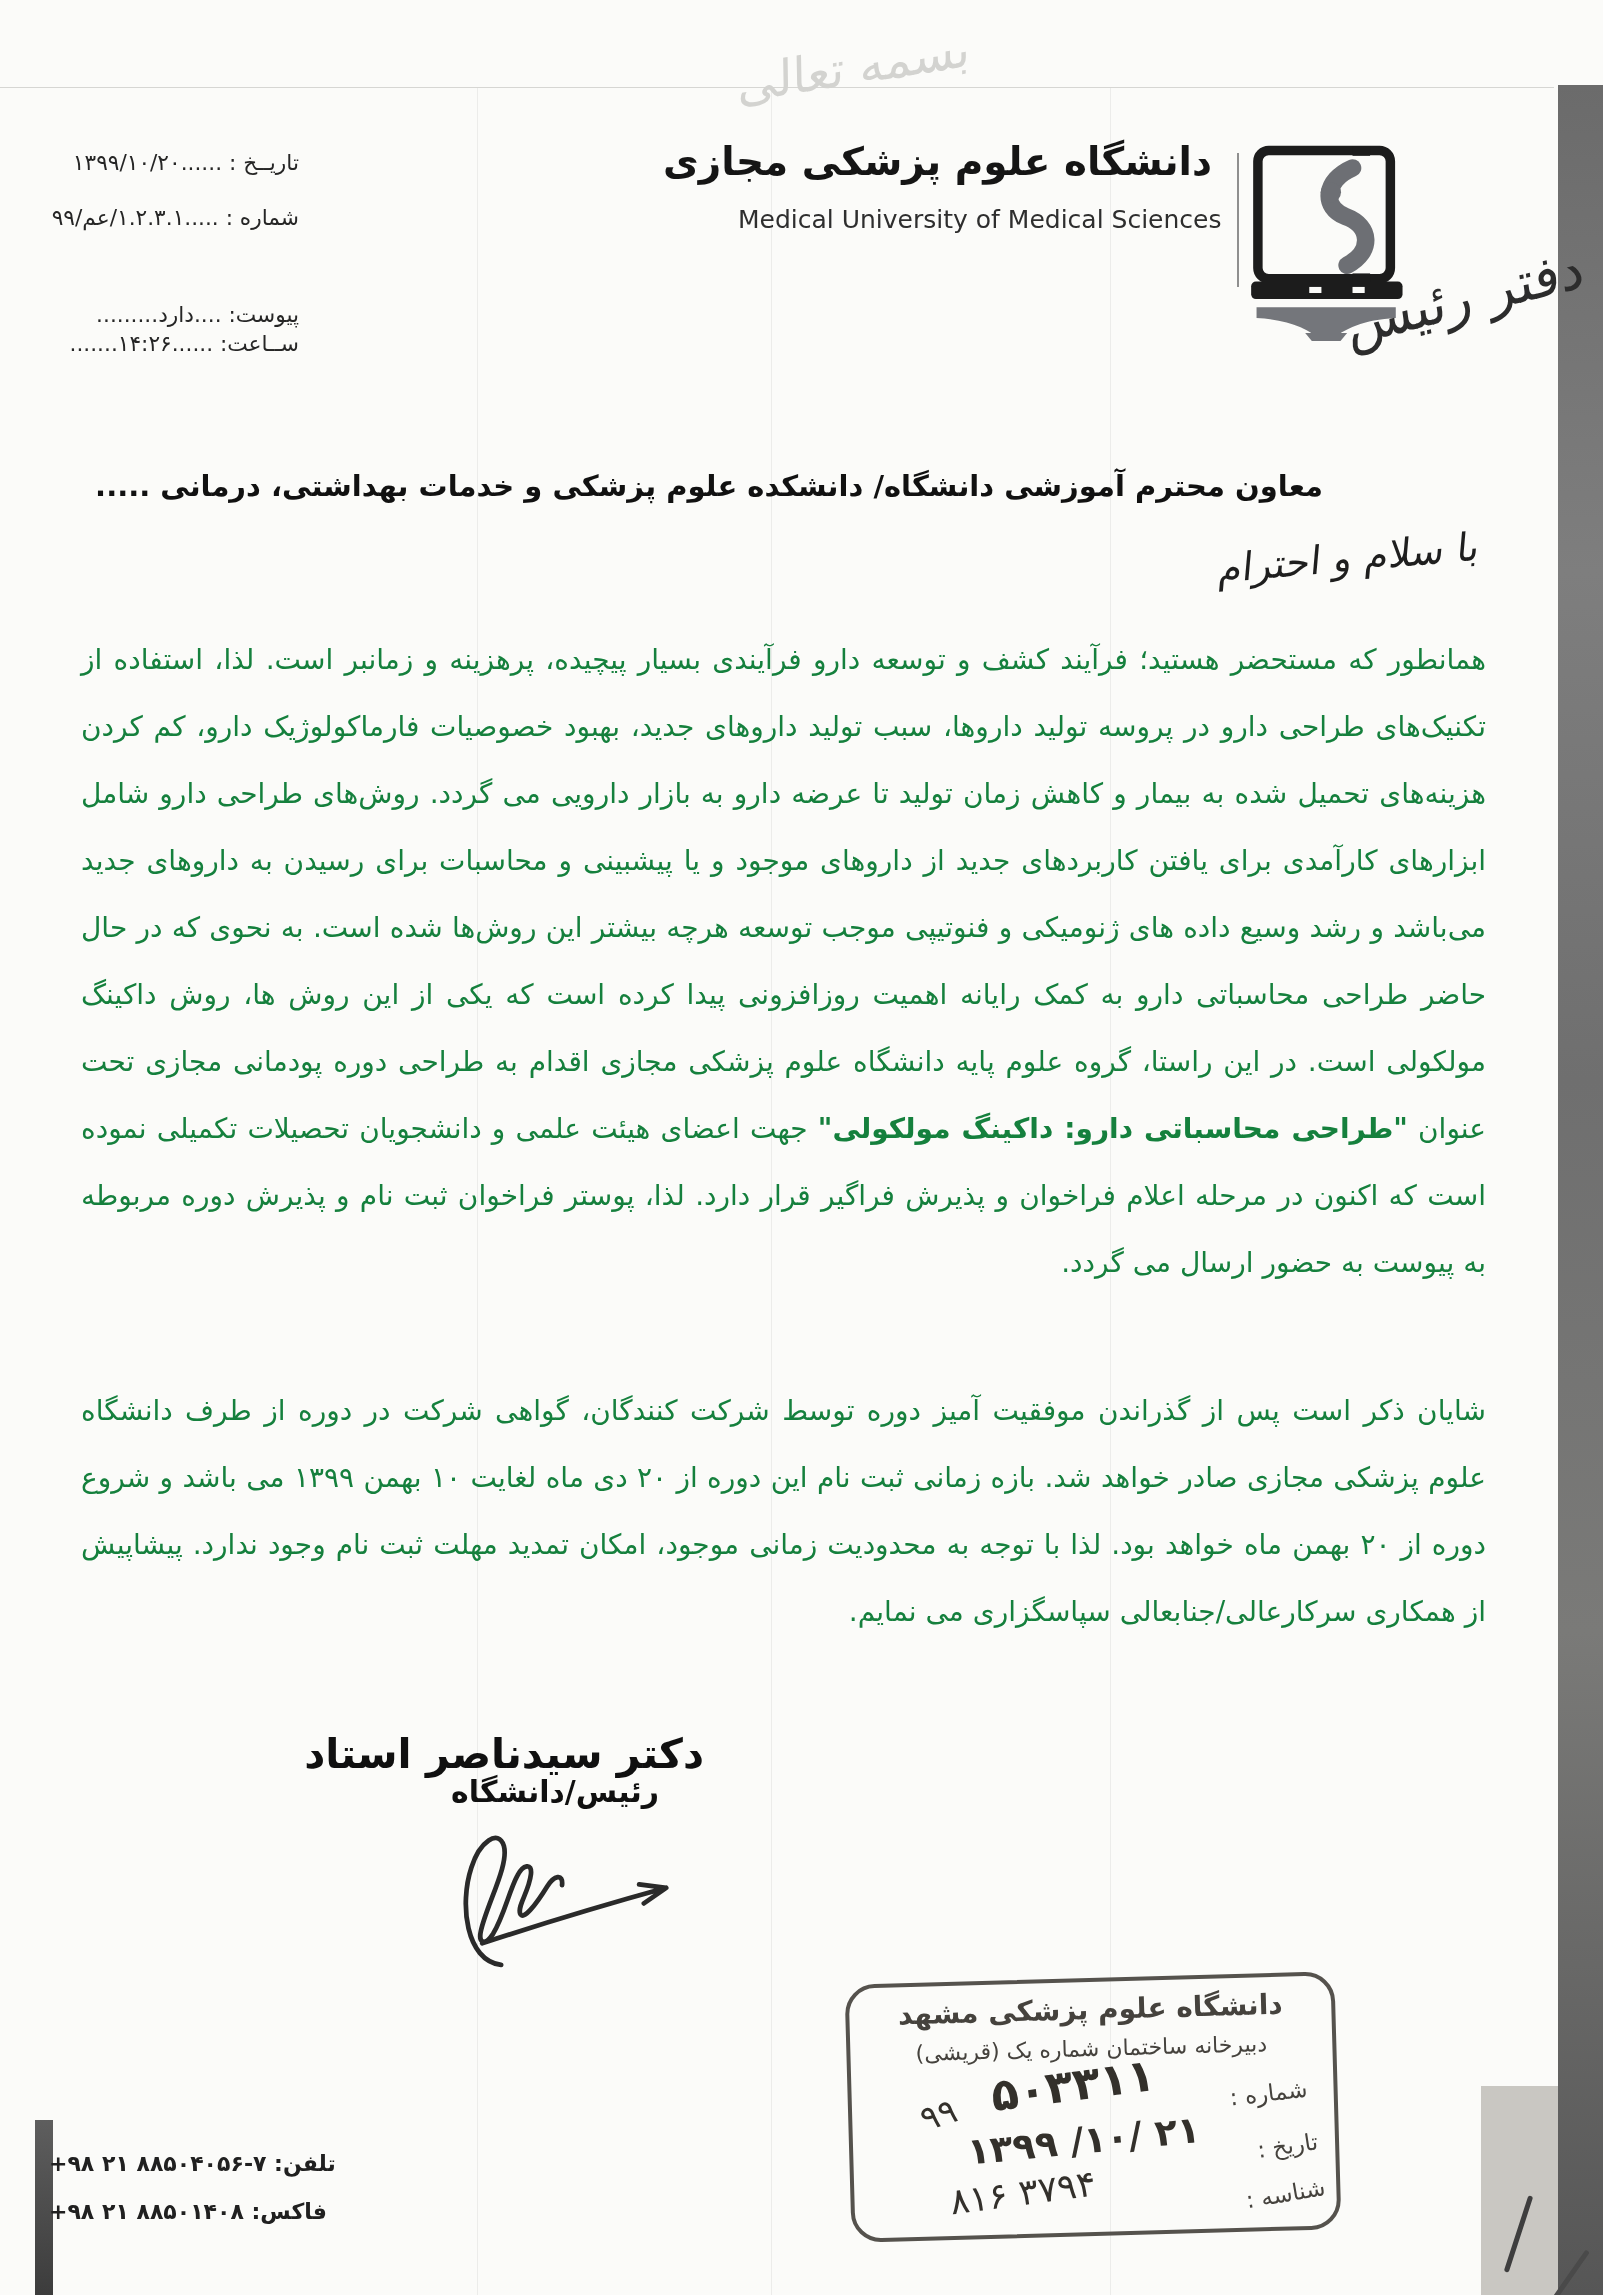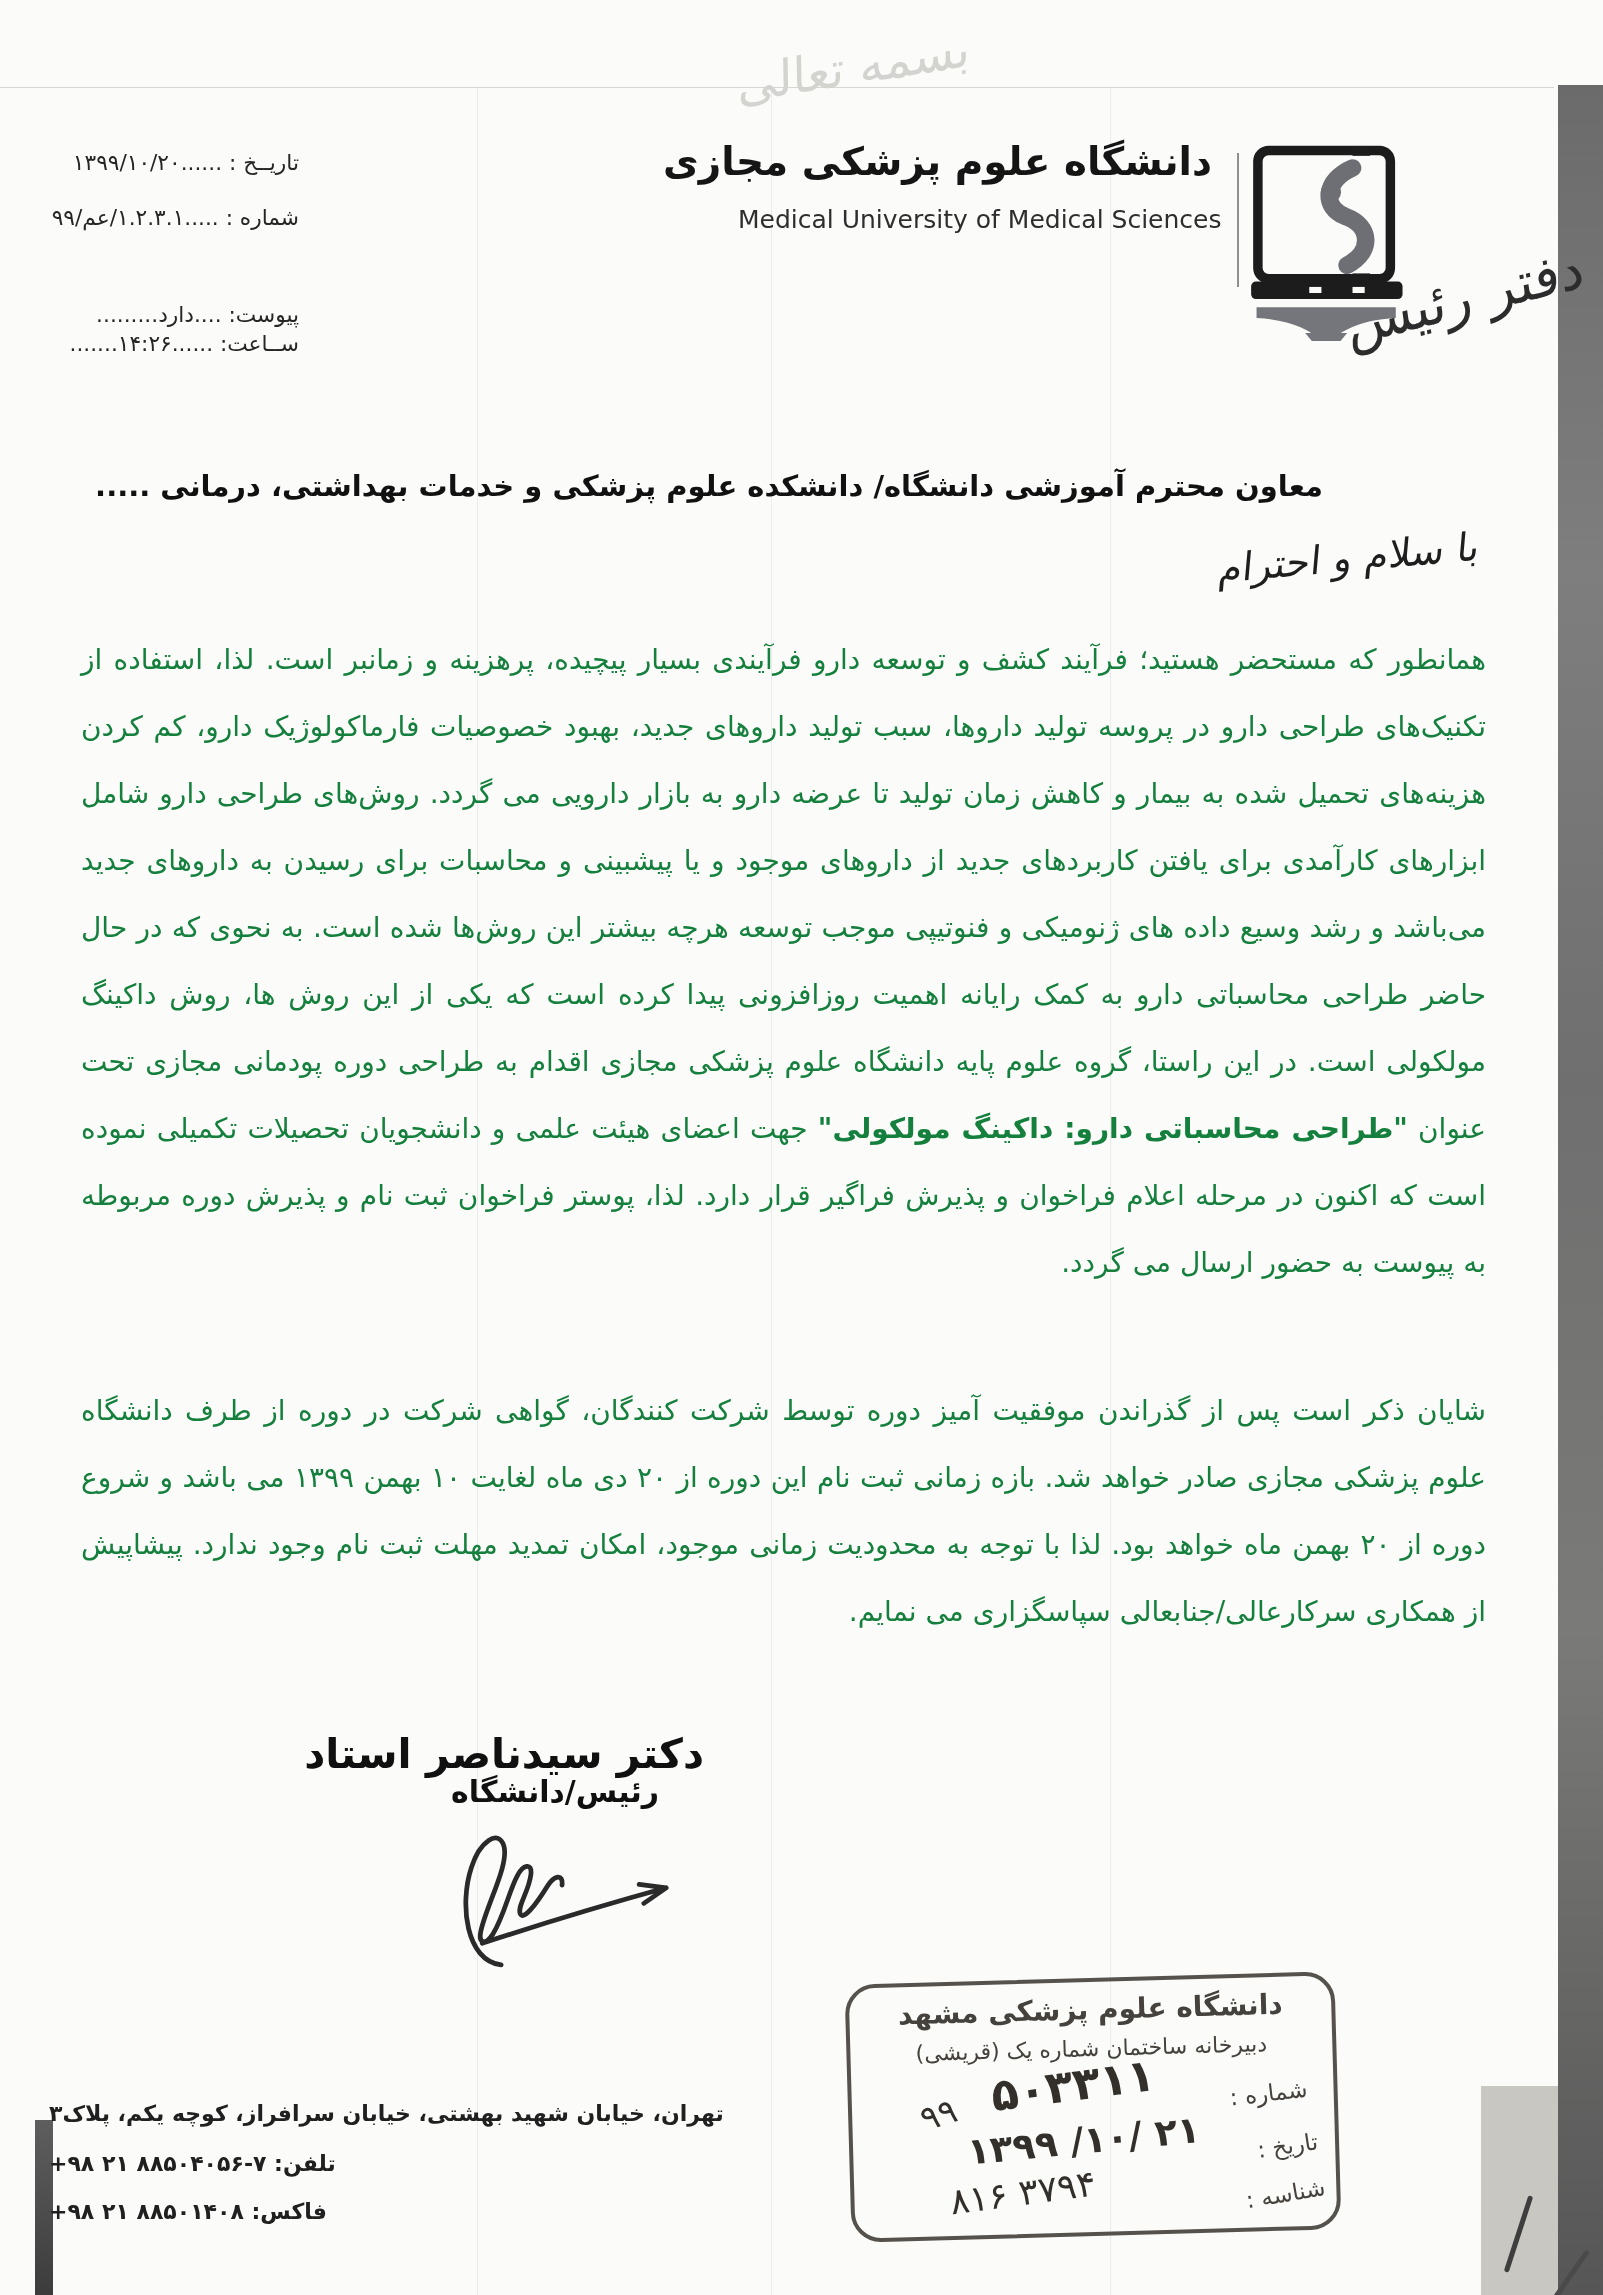--- a/index.html
+++ b/index.html
@@ -129,18 +129,17 @@
     <div class="hand" style="left:139px;top:76px;font-size:45px;font-weight:bold;letter-spacing:4px;transform:rotate(-6deg);" dir="ltr">۵۰۳۳۱۱</div>
     <div class="hand" style="left:68px;top:108px;font-size:34px;transform:rotate(-16deg);" dir="ltr">۹۹</div>
 
     <div class="lbl" style="right:17.6px;top:156px;transform:rotate(-7deg);">تاریخ :</div>
     <div class="hand" style="left:114px;top:137px;font-size:37px;font-weight:bold;transform:rotate(-4deg);" dir="ltr">۱۳۹۹ /۱۰/ ۲۱</div>
 
     <div class="lbl" style="right:10.8px;top:204px;transform:rotate(-8deg);">شناسه :</div>
     <div class="hand" style="left:95px;top:188px;font-size:36px;transform:rotate(-6deg);" dir="ltr">۸۱۶ ۳۷۹۴</div>
   </div>
 
-  <div class="abs foot" style="top:2101px;">تهران، خیابان شهید بهشتی، خیابان سرافراز، کوچه یکم، پلاک۳</div>
   <div class="abs foot" style="top:2151px;"><span>تلفن: </span><span dir="ltr">+۹۸ ۲۱ ۸۸۵۰۴۰۵۶-۷</span></div>
   <div class="abs foot" style="top:2199px;"><span>فاکس: </span><span dir="ltr">+۹۸ ۲۱ ۸۸۵۰۱۴۰۸</span></div>
 
 </div>
 
 
 </body></html>

